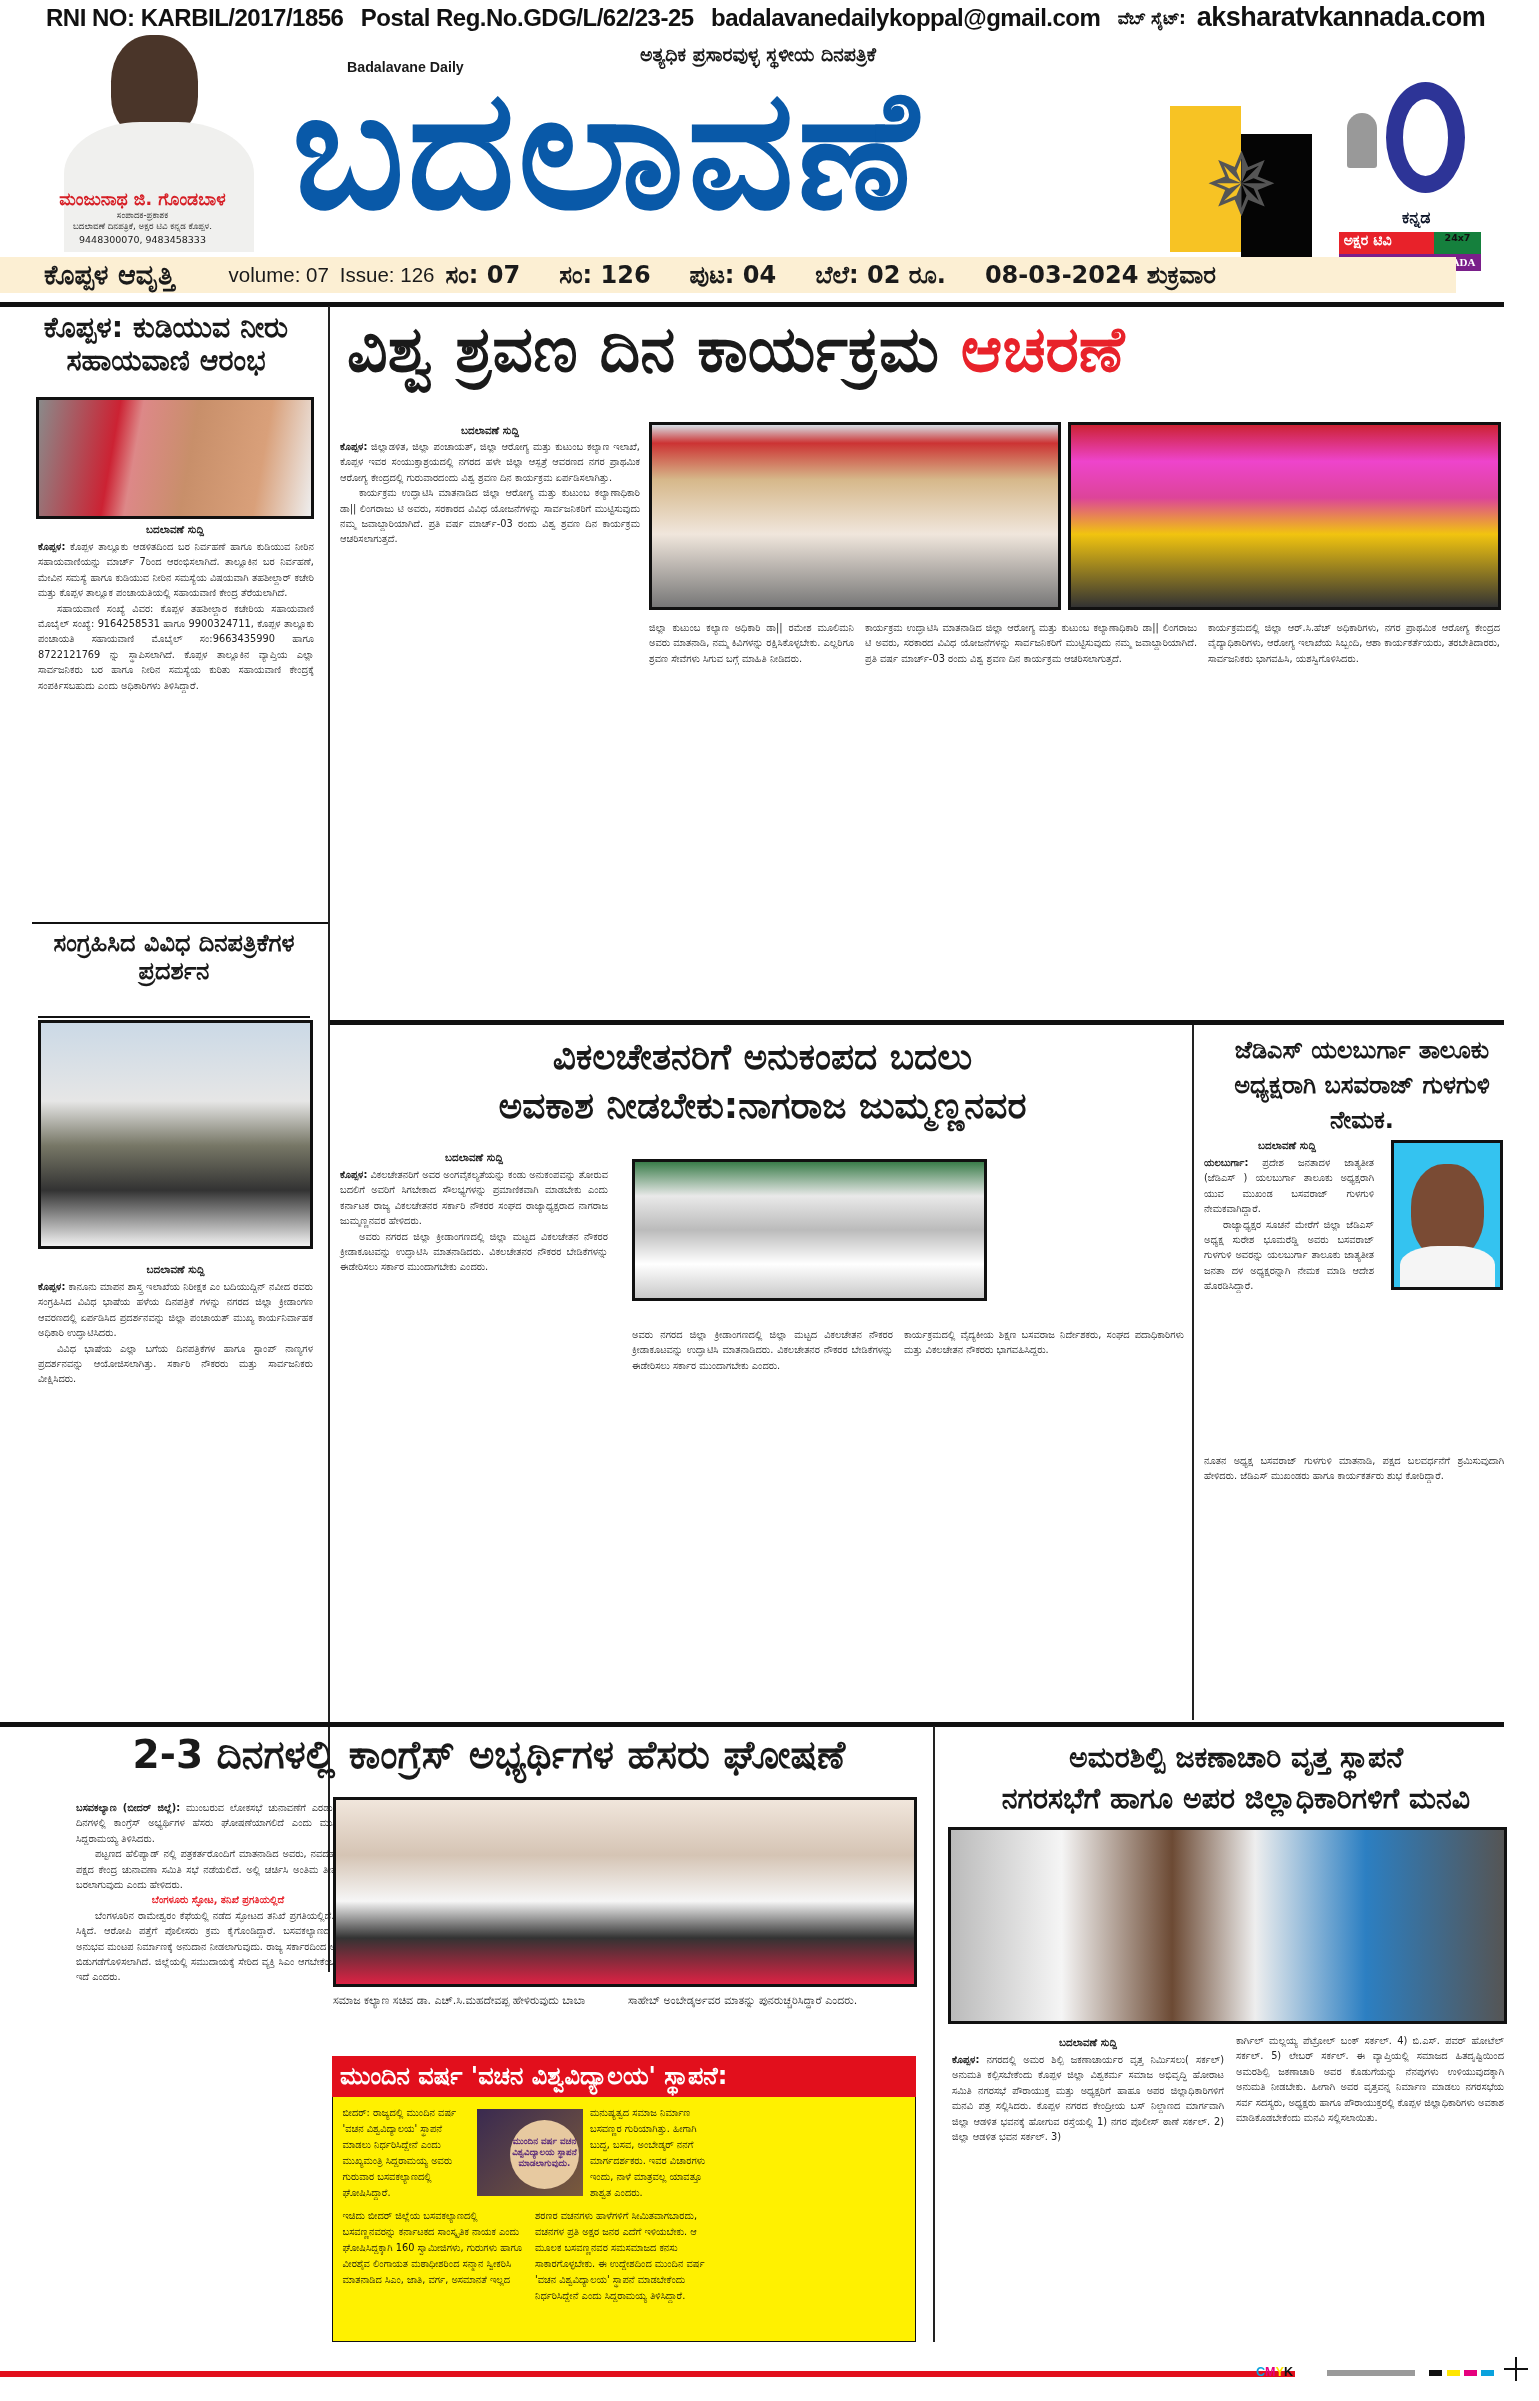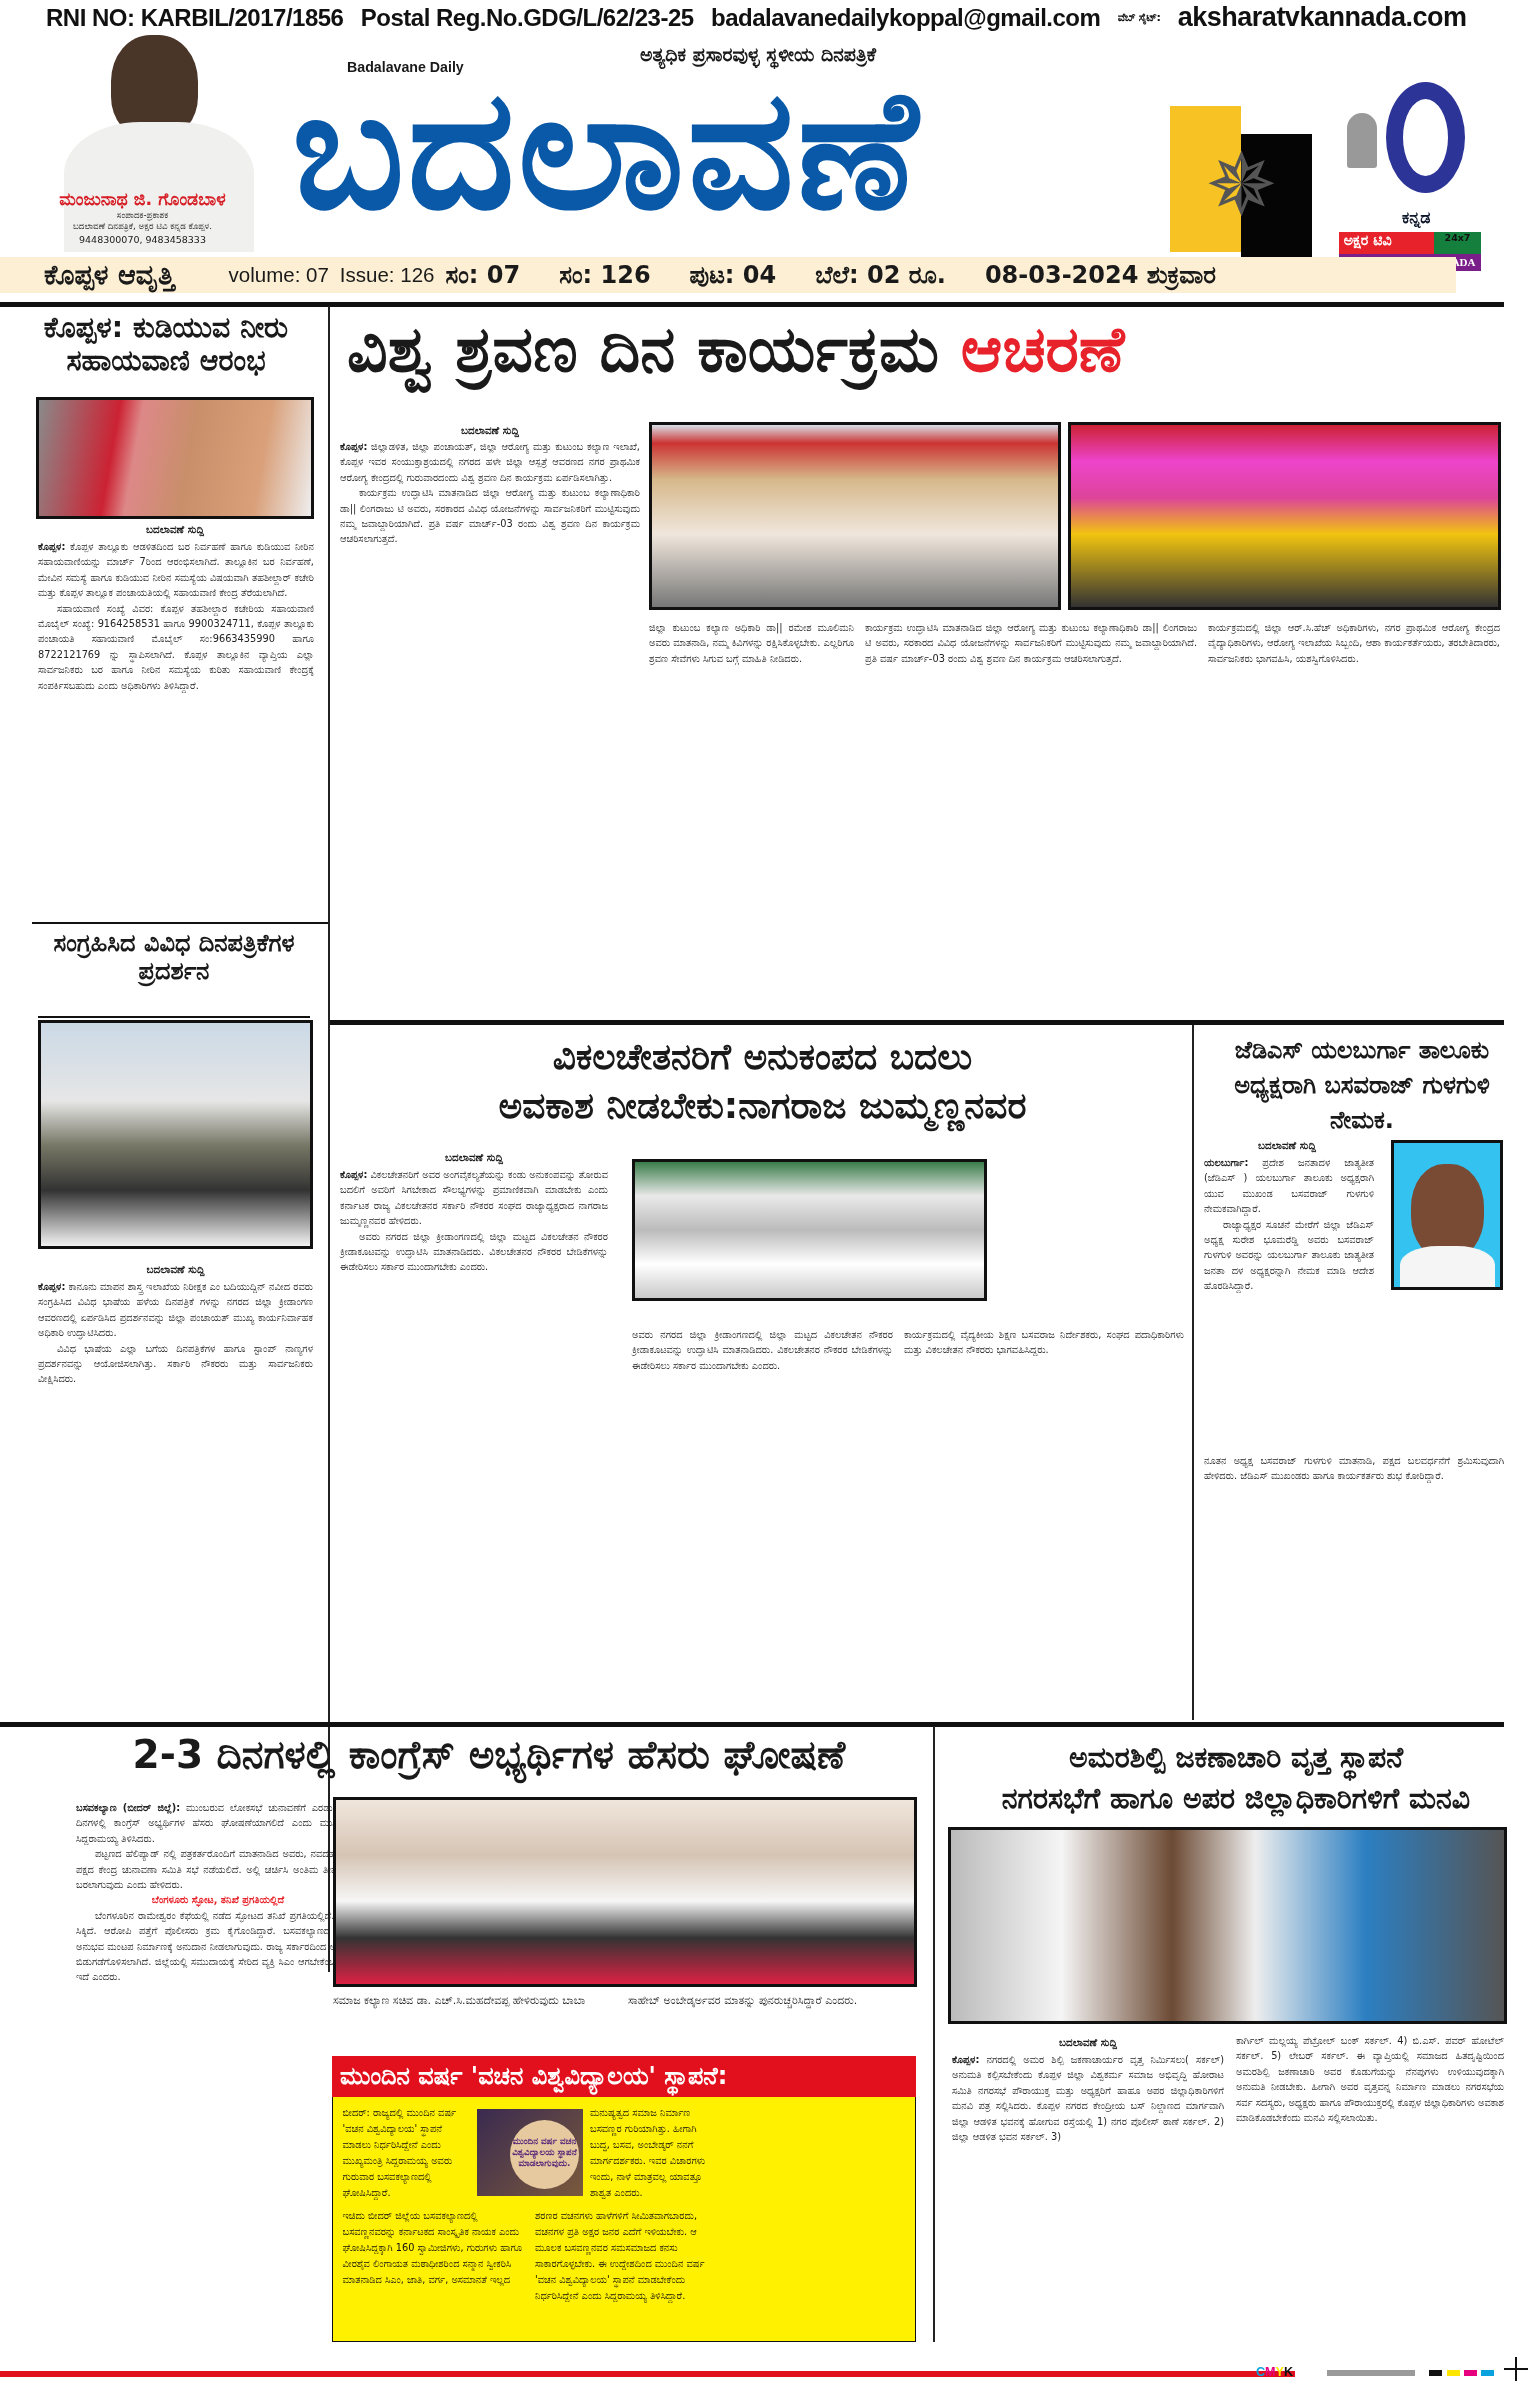--- a/index.html
+++ b/index.html
@@ -70,21 +70,21 @@
   .cross:before { content: ""; position: absolute; left: 11px; top: 0; width: 1.6px; height: 24px; background: #111; }
   .cross:after { content: ""; position: absolute; left: 0; top: 11px; width: 24px; height: 1.6px; background: #111; }
 </style>
 </head>
 <body>
 
 <div class="topline">
   <span>RNI NO: KARBIL/2017/1856</span>
   <span>Postal Reg.No.GDG/L/62/23-25</span>
   <span>badalavanedailykoppal@gmail.com</span>
-  <span style="font-family:'DejaVu Sans',sans-serif;font-size:11px;margin-right:22px;">ವೆಬ್ ಸೈಟ್:</span>
+  <span style="font-family:'DejaVu Sans',sans-serif;font-size:17px;margin-right:16px;">ವೆಬ್ ಸೈಟ್:</span>
   <span class="site">aksharatvkannada.com</span>
 </div>
 
 <div class="masthead">
   <div class="editor-photo">
     <div class="head"></div>
       <div class="body"></div>
   </div>
   <div class="editor-name">ಮಂಜುನಾಥ ಜಿ. ಗೊಂಡಬಾಳ</div>
   <div class="editor-role">ಸಂಪಾದಕ-ಪ್ರಕಾಶಕ</div>

